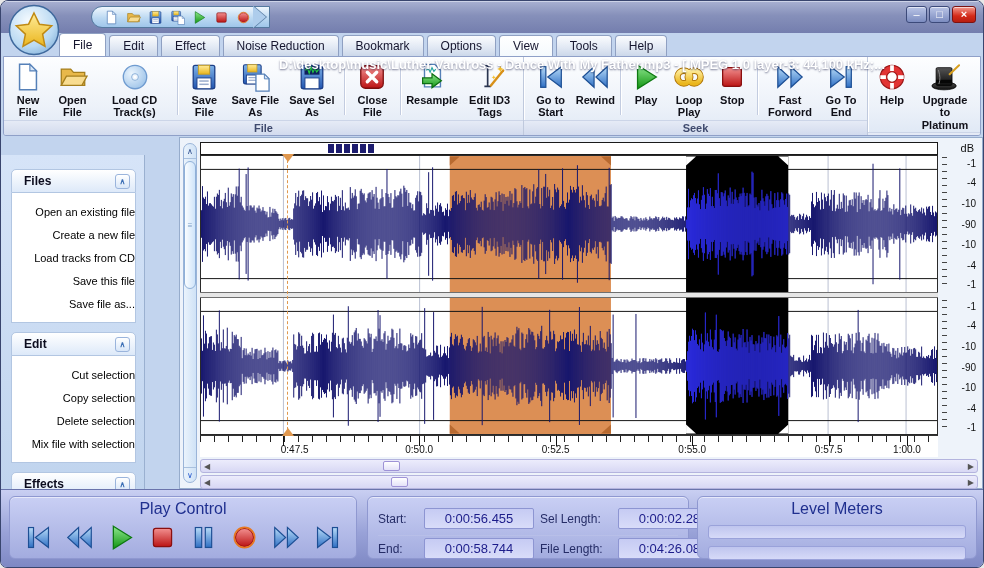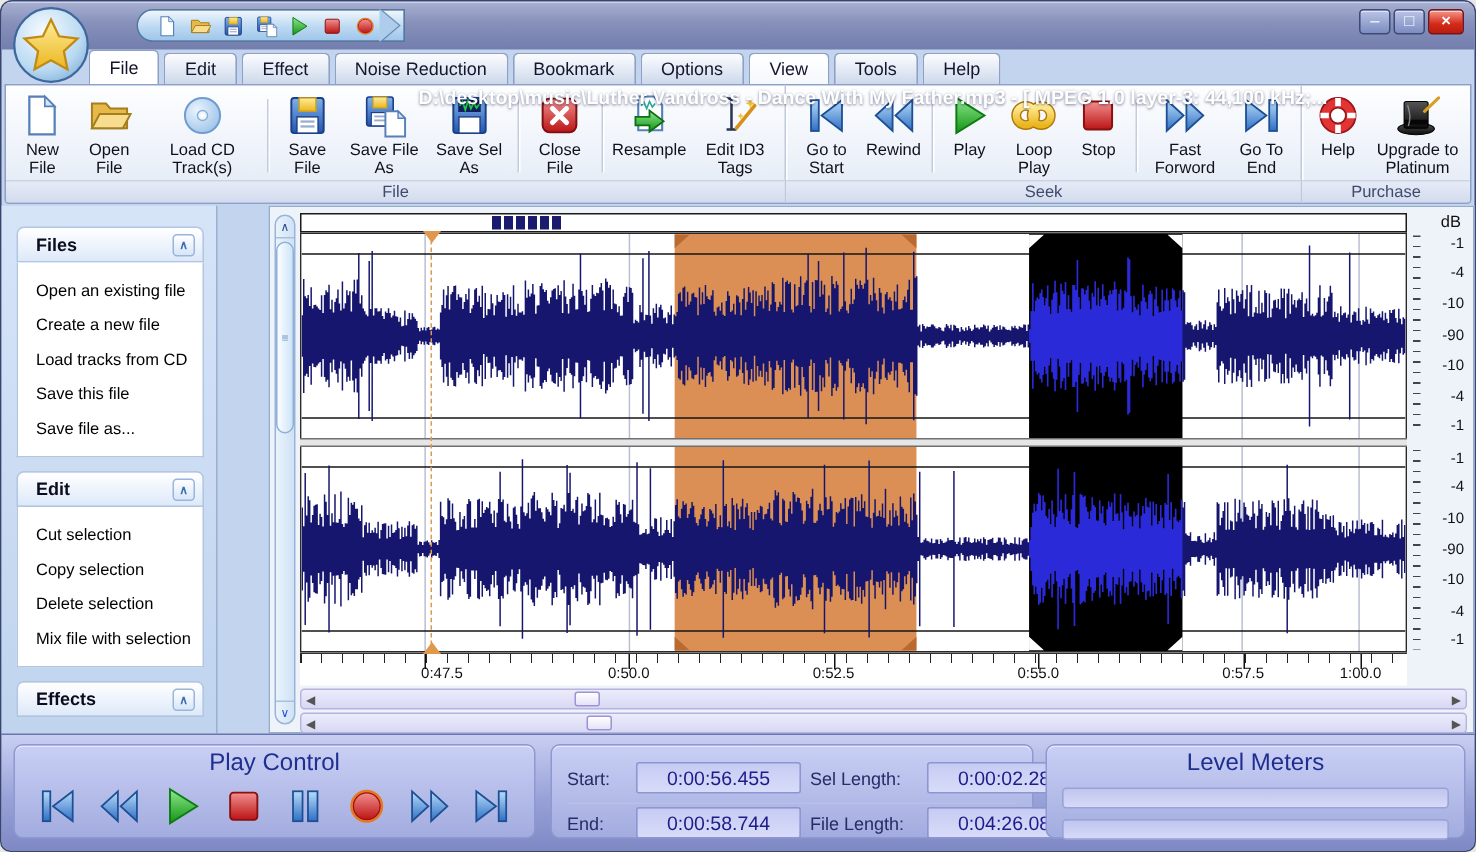--- a/index.html
+++ b/index.html
@@ -27,32 +27,32 @@
   .winbtn.close{background:linear-gradient(#f49a8e,#d42a18 60%,#b81d10);border-color:#7c1212;width:24px;font-weight:bold;}
   
   .tabsrow{position:absolute;top:32px;left:0;right:0;height:23px;padding-left:58px;display:flex;gap:3px;align-items:flex-end;}
   .tab{height:21px;padding:0 13px;display:flex;align-items:center;font-size:12px;color:#15152e;cursor:pointer;
     background:linear-gradient(#fbfcfe,#e2e9f4 55%,#ccd8ea);border:1px solid #8fa0c2;border-bottom:none;border-radius:4px 4px 0 0;}
   .tab.active{background:#fff;height:23px;z-index:6;font-weight:normal;}
   .tab.hot{background:linear-gradient(#ffffff,#f4f9fd);}
   
   .ribbon{position:absolute;top:55px;left:2px;right:2px;height:80px;display:flex;overflow:hidden;
     background:linear-gradient(#fdfeff,#ecf1f9 65%,#dfe8f5);border:1px solid #8fa0c8;border-radius:0 0 3px 3px;z-index:5;}
-  .rgroup{position:relative;height:100%;display:flex;flex-direction:column;border-right:1px solid #bfc9dd;box-shadow:1px 0 0 #fff;}
+  .rgroup{position:relative;height:100%;display:flex;flex-direction:column;border-right:1px solid #bfc9dd;box-shadow:1px 0 0 #fff;font-weight:bold;}
   .rbtns{flex:1;display:flex;align-items:flex-start;padding:4px 3px 0;}
   .rbtn{display:flex;flex-direction:column;align-items:center;min-width:40px;padding:1px 3px;margin:0 1px;
     font-size:11px;line-height:1.12;text-align:center;color:#101018;gap:2px;cursor:pointer;border-radius:3px;}
   .rbtn svg{width:30px;height:30px;}
   .rsep{width:1px;background:#c3cce0;margin:5px 4px;align-self:stretch;box-shadow:1px 0 0 #fff;}
   .rfoot{height:15px;font-size:11px;color:#3f4a6e;text-align:center;line-height:15px;
     background:linear-gradient(#e6ebf6,#d2dbee);border-top:1px solid #ccd5e8;}
   
   .main{position:absolute;top:136px;left:0;right:0;bottom:78px;background:#c2d4ee;overflow:hidden;}
-  .sidebar{position:absolute;left:0;top:0;width:144px;bottom:0;padding:14px 8px 0 10px;
-    background:linear-gradient(#d6e4f8,#c0d4ee);border-right:1px solid #9ab0d0;overflow:hidden;}
+  .sidebar{position:absolute;left:0;top:18px;width:144px;bottom:0;padding:14px 8px 0 10px;
+    background:linear-gradient(#d6e4f8,#c0d4ee);border-right:1px solid #9ab0d0;overflow:hidden;text-align:right;}
   .panel{margin-bottom:9px;}
   .phead{height:24px;background:linear-gradient(#ffffff,#dde9f9);border:1px solid #b2c6e2;border-radius:5px 5px 0 0;
     display:flex;align-items:center;justify-content:space-between;padding:0 5px 0 12px;
     font-weight:bold;font-size:12px;color:#0c0c1e;cursor:pointer;}
   .pcollapse{width:15px;height:15px;border:1px solid #9ab4dc;border-radius:3px;color:#3b6eb5;font-size:8px;
     background:linear-gradient(#ffffff,#d8e6f8);display:flex;align-items:center;justify-content:center;cursor:pointer;}
   .pbody{background:#fff;border:1px solid #b2c6e2;border-top:none;padding:8px 0 6px 12px;}
   .pitem{font-size:11px;color:#000;padding:5px 0 6px;cursor:pointer;}
   
   .wavearea{position:absolute;left:178px;top:0;right:0;bottom:0;background:#eef3fa;border:1px solid #96accc;}

